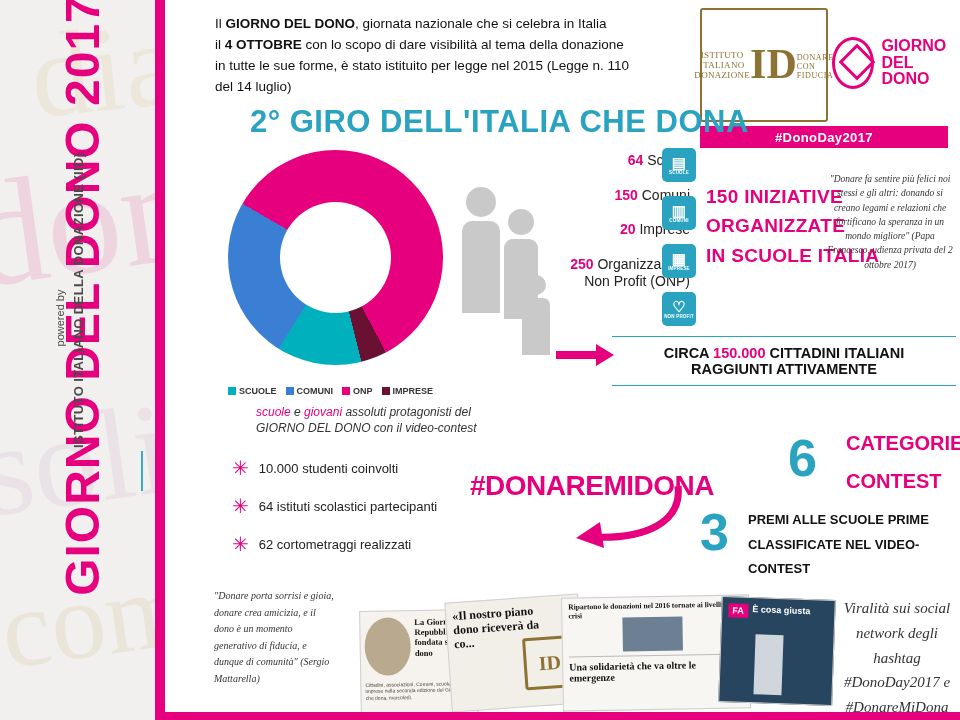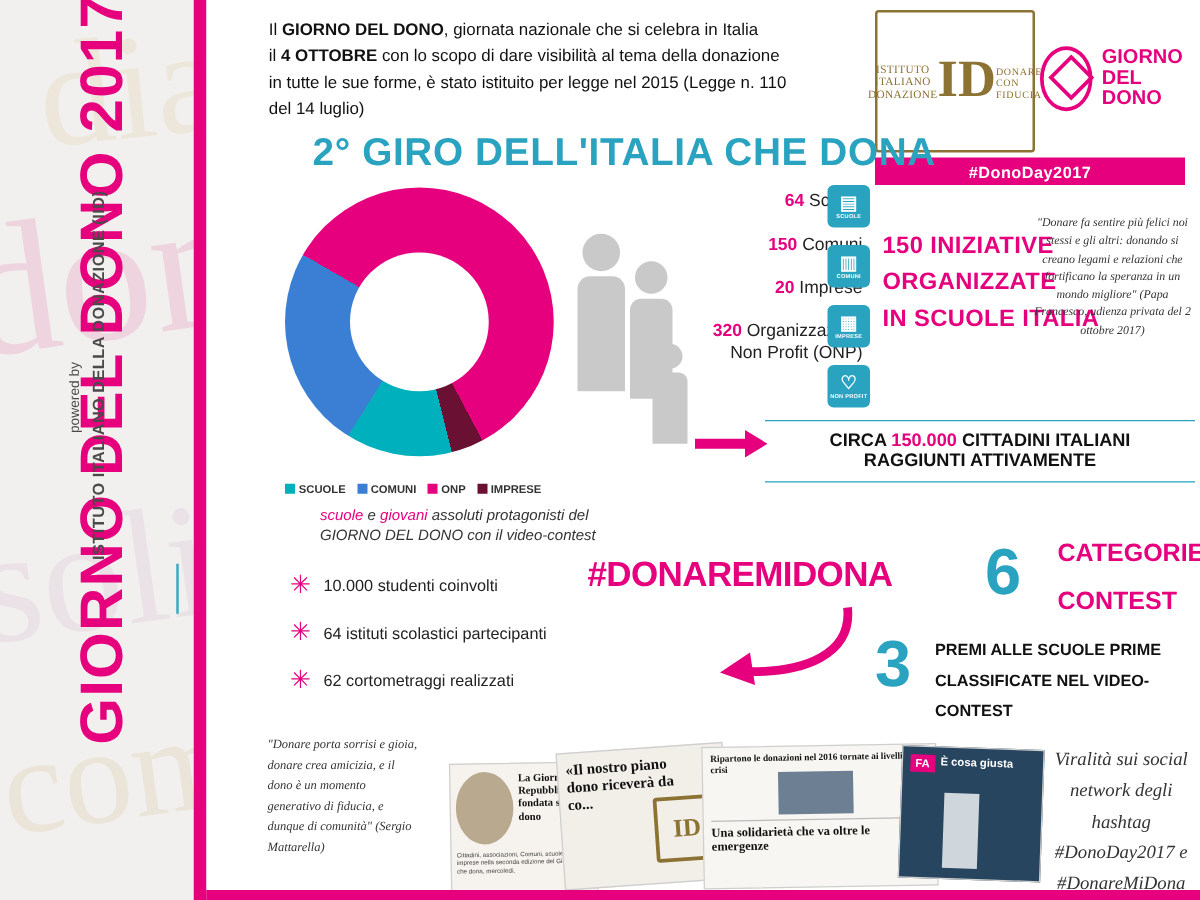--- a/index.html
+++ b/index.html
@@ -116,21 +116,21 @@
   
   .scuole{position:absolute;left:222px;top:404px;width:300px;
           font-size:12px;line-height:1.35;color:#333;
           font-family:Liberation Sans, sans-serif;font-style:italic;margin-left:34px;}
   .scuole .pk{color:#e6007e;}
   .bullets{position:absolute;left:232px;top:458px;width:270px;font-size:13px;color:#222;}
   .bullets .b{display:flex;align-items:center;gap:10px;margin-bottom:18px;}
   .ast{color:#e6007e;font-size:20px;line-height:1;}
 
   
-  .hashbig{position:absolute;left:470px;top:444px;color:#e6007e;font-weight:bold;
+  .hashbig{position:absolute;left:470px;top:470px;color:#e6007e;font-weight:bold;
            font-size:28px;letter-spacing:-.5px;}
   .arrow2{position:absolute;left:560px;top:482px;width:130px;height:72px;}
 
   
   .six{position:absolute;left:788px;top:428px;color:#29a3c0;font-weight:bold;font-size:52px;}
   .sixtxt{position:absolute;left:846px;top:424px;color:#e6007e;font-weight:bold;
           font-size:20px;line-height:1.9;}
   .three{position:absolute;left:700px;top:502px;color:#29a3c0;font-weight:bold;font-size:52px;}
   .threetxt{position:absolute;left:748px;top:508px;color:#111;font-weight:bold;
             font-size:13px;line-height:1.9;}
@@ -252,21 +252,21 @@
     <div class="p ph" style="left:46px;top:44px;width:26px;height:26px;"></div>
     <div class="p" style="left:42px;top:74px;width:34px;height:80px;border-radius:9px 9px 0 0;"></div>
     <div class="p ph" style="left:64px;top:110px;width:20px;height:20px;"></div>
     <div class="p" style="left:60px;top:133px;width:28px;height:57px;border-radius:7px 7px 0 0;"></div>
   </div>
 
   <div class="stats">
     <div class="row"><span class="n">64</span><span> Scuole</span></div>
     <div class="row"><span class="n">150</span><span> Comuni</span></div>
     <div class="row"><span class="n">20</span><span> Imprese</span></div>
-    <div class="row"><span class="n">320</span><span> Organizzazioni</span><br><span>Non Profit (ONP)</span></div>
+    <div class="row"><span class="n">250</span><span> Organizzazioni</span><br><span>Non Profit (ONP)</span></div>
   </div>
 
   <div class="icocol">
     <div class="ico">
         <span class="gl">▤</span>
         <span>SCUOLE</span>
       </div>
     <div class="ico">
         <span class="gl">▥</span>
         <span>COMUNI</span>

